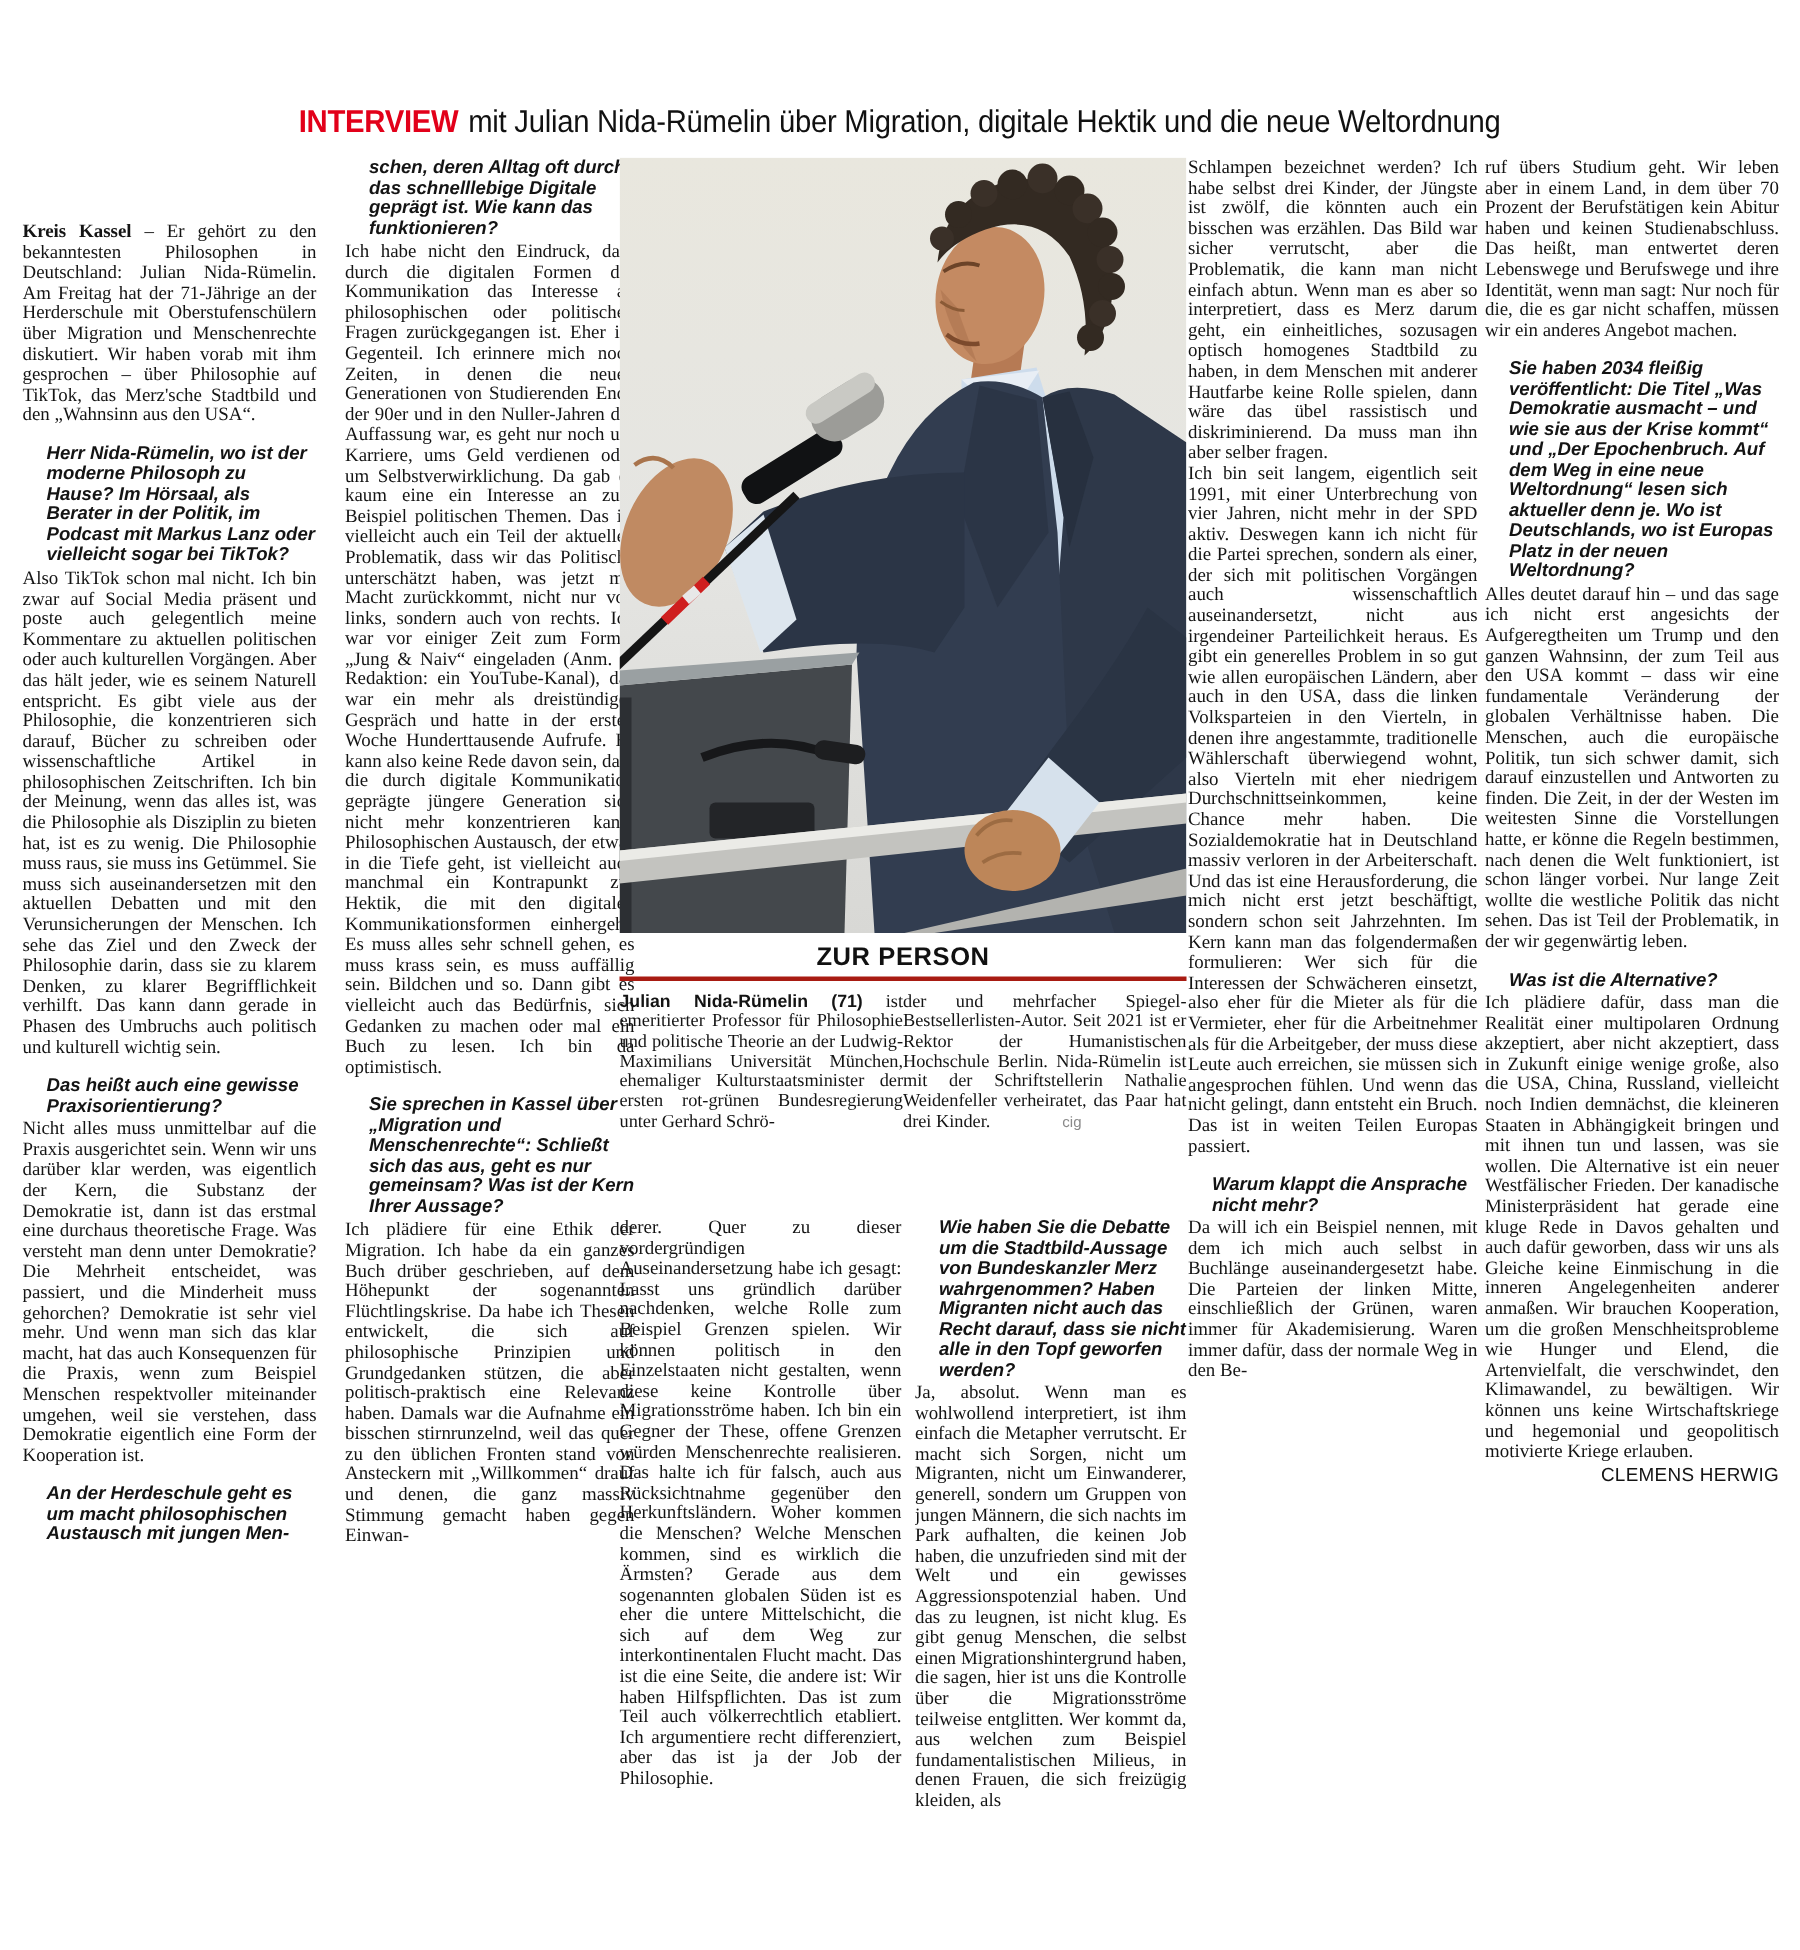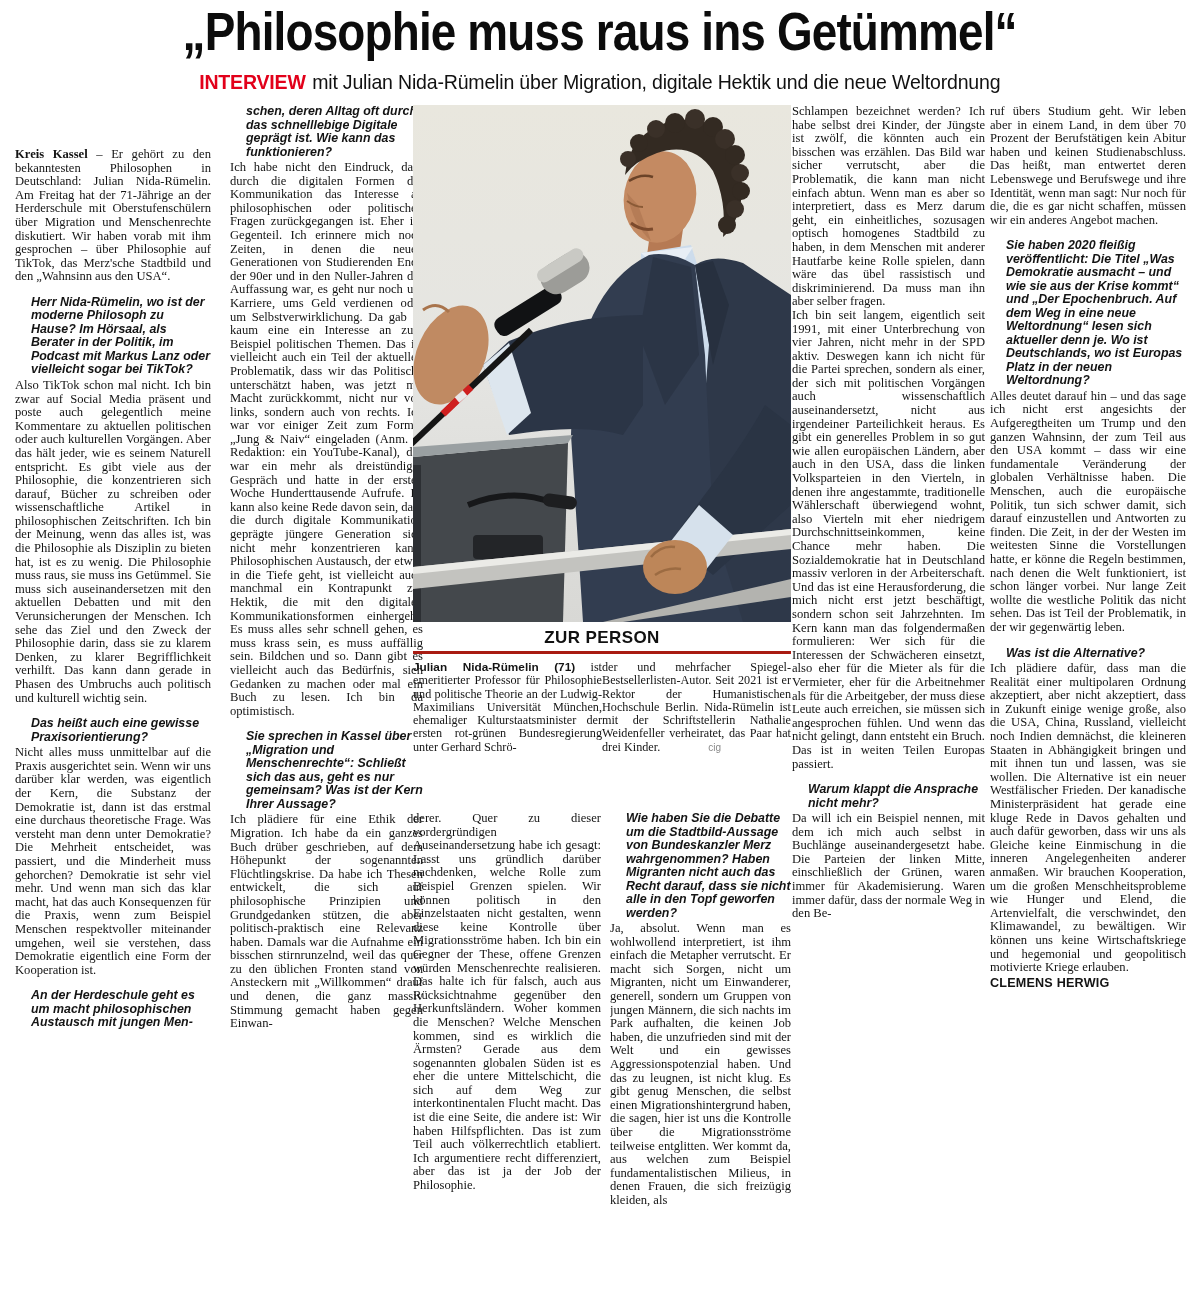--- a/index.html
+++ b/index.html
@@ -37,29 +37,28 @@
   
   .person{position:absolute;left:413px;top:628px;width:378px;}
   .person h2{margin:0 0 3px 0;text-align:center;font-family:"Liberation Sans",sans-serif;
     font-size:17px;font-weight:700;letter-spacing:.4px;color:#111;}
   .person .rule{height:3px;background:#a81b12;margin:2px 0 7px 0;}
   .person-cols{display:flex;height:152px;overflow:hidden;}
   .pcol{flex:1;font-size:12.2px;line-height:13.3px;text-align:justify;margin:0;hyphens:auto;-webkit-hyphens:auto;}
   .pcol strong{font-family:"Liberation Sans",sans-serif;font-size:11.8px;font-weight:700;}
   .credit{color:#8a8a8a;font-family:"Liberation Sans",sans-serif;font-size:10px;padding-left:48px;}
 
-  .byline{font-family:"Liberation Sans",sans-serif;font-weight:700;font-size:12.6px;
-    text-align:left;margin-top:2px !important;letter-spacing:.2px;}
+  .byline{font-family:"Liberation Sans",sans-serif;font-weight:400;font-size:12.6px;
+    text-align:right;margin-top:2px !important;letter-spacing:.2px;}
 </style>
 </head>
 <body>
 
 <div class="page">
 
-  <h1 class="headline"><span class="headline-inner">„Philosophie muss raus ins Getümmel“</span></h1>
   <div class="kicker">
     <span class="kicker-inner"><span class="kicker-label">INTERVIEW</span><span>mit Julian Nida-Rümelin über Migration, digitale Hektik und die neue Weltordnung</span></span>
   </div>
 
   <div class="col col1">
     <p class="lead"><strong>Kreis Kassel</strong><span> – Er gehört zu den bekanntesten Philosophen in Deutschland: Julian Nida-Rümelin. Am Freitag hat der 71-Jährige an der Herderschule mit Oberstufenschülern über Migration und Menschenrechte diskutiert. Wir haben vorab mit ihm gesprochen – über Philosophie auf TikTok, das Merz'sche Stadtbild und den „Wahnsinn aus den USA“.</span></p>
     <p class="q">Herr Nida-Rümelin, wo ist der moderne Philosoph zu Hause? Im Hörsaal, als Berater in der Politik, im Podcast mit Markus Lanz oder vielleicht sogar bei TikTok?</p>
     <p class="a">Also TikTok schon mal nicht. Ich bin zwar auf Social Media präsent und poste auch gelegentlich meine Kommentare zu aktuellen politischen oder auch kulturellen Vorgängen. Aber das hält jeder, wie es seinem Naturell entspricht. Es gibt viele aus der Philosophie, die konzentrieren sich darauf, Bücher zu schreiben oder wissenschaftliche Artikel in philosophischen Zeitschriften. Ich bin der Meinung, wenn das alles ist, was die Philosophie als Disziplin zu bieten hat, ist es zu wenig. Die Philosophie muss raus, sie muss ins Getümmel. Sie muss sich auseinandersetzen mit den aktuellen Debatten und mit den Verunsicherungen der Menschen. Ich sehe das Ziel und den Zweck der Philosophie darin, dass sie zu klarem Denken, zu klarer Begrifflichkeit verhilft. Das kann dann gerade in Phasen des Umbruchs auch politisch und kulturell wichtig sein.</p>
     <p class="q">Das heißt auch eine gewisse Praxisorientierung?</p>
     <p class="a">Nicht alles muss unmittelbar auf die Praxis ausgerichtet sein. Wenn wir uns darüber klar werden, was eigentlich der Kern, die Substanz der Demokratie ist, dann ist das erstmal eine durchaus theoretische Frage. Was versteht man denn unter Demokratie? Die Mehrheit entscheidet, was passiert, und die Minderheit muss gehorchen? Demokratie ist sehr viel mehr. Und wenn man sich das klar macht, hat das auch Konsequenzen für die Praxis, wenn zum Beispiel Menschen respektvoller miteinander umgehen, weil sie verstehen, dass Demokratie eigentlich eine Form der Kooperation ist.</p>
@@ -172,20 +171,20 @@
 
   <div class="col col5">
     <p class="a">Schlampen bezeichnet werden? Ich habe selbst drei Kinder, der Jüngste ist zwölf, die könnten auch ein bisschen was erzählen. Das Bild war sicher verrutscht, aber die Problematik, die kann man nicht einfach abtun. Wenn man es aber so interpretiert, dass es Merz darum geht, ein einheitliches, sozusagen optisch homogenes Stadtbild zu haben, in dem Menschen mit anderer Hautfarbe keine Rolle spielen, dann wäre das übel rassistisch und diskriminierend. Da muss man ihn aber selber fragen.</p>
     <p class="a">Ich bin seit langem, eigentlich seit 1991, mit einer Unterbrechung von vier Jahren, nicht mehr in der SPD aktiv. Deswegen kann ich nicht für die Partei sprechen, sondern als einer, der sich mit politischen Vorgängen auch wissenschaftlich auseinandersetzt, nicht aus irgendeiner Parteilichkeit heraus. Es gibt ein generelles Problem in so gut wie allen europäischen Ländern, aber auch in den USA, dass die linken Volksparteien in den Vierteln, in denen ihre angestammte, traditionelle Wählerschaft überwiegend wohnt, also Vierteln mit eher niedrigem Durchschnittseinkommen, keine Chance mehr haben. Die Sozialdemokratie hat in Deutschland massiv verloren in der Arbeiterschaft. Und das ist eine Herausforderung, die mich nicht erst jetzt beschäftigt, sondern schon seit Jahrzehnten. Im Kern kann man das folgendermaßen formulieren: Wer sich für die Interessen der Schwächeren einsetzt, also eher für die Mieter als für die Vermieter, eher für die Arbeitnehmer als für die Arbeitgeber, der muss diese Leute auch erreichen, sie müssen sich angesprochen fühlen. Und wenn das nicht gelingt, dann entsteht ein Bruch. Das ist in weiten Teilen Europas passiert.</p>
     <p class="q">Warum klappt die Ansprache nicht mehr?</p>
     <p class="a">Da will ich ein Beispiel nennen, mit dem ich mich auch selbst in Buchlänge auseinandergesetzt habe. Die Parteien der linken Mitte, einschließlich der Grünen, waren immer für Akademisierung. Waren immer dafür, dass der normale Weg in den Be-</p>
   </div>
 
   <div class="col col6">
     <p class="a">ruf übers Studium geht. Wir leben aber in einem Land, in dem über 70 Prozent der Berufstätigen kein Abitur haben und keinen Studienabschluss. Das heißt, man entwertet deren Lebenswege und Berufswege und ihre Identität, wenn man sagt: Nur noch für die, die es gar nicht schaffen, müssen wir ein anderes Angebot machen.</p>
-    <p class="q">Sie haben 2020 fleißig veröffentlicht: Die Titel „Was Demokratie ausmacht – und wie sie aus der Krise kommt“ und „Der Epochenbruch. Auf dem Weg in eine neue Weltordnung“ lesen sich aktueller denn je. Wo ist Deutschlands, wo ist Europas Platz in der neuen Weltordnung?</p>
+    <p class="q">Sie haben 2034 fleißig veröffentlicht: Die Titel „Was Demokratie ausmacht – und wie sie aus der Krise kommt“ und „Der Epochenbruch. Auf dem Weg in eine neue Weltordnung“ lesen sich aktueller denn je. Wo ist Deutschlands, wo ist Europas Platz in der neuen Weltordnung?</p>
     <p class="a">Alles deutet darauf hin – und das sage ich nicht erst angesichts der Aufgeregtheiten um Trump und den ganzen Wahnsinn, der zum Teil aus den USA kommt – dass wir eine fundamentale Veränderung der globalen Verhältnisse haben. Die Menschen, auch die europäische Politik, tun sich schwer damit, sich darauf einzustellen und Antworten zu finden. Die Zeit, in der der Westen im weitesten Sinne die Vorstellungen hatte, er könne die Regeln bestimmen, nach denen die Welt funktioniert, ist schon länger vorbei. Nur lange Zeit wollte die westliche Politik das nicht sehen. Das ist Teil der Problematik, in der wir gegenwärtig leben.</p>
     <p class="q">Was ist die Alternative?</p>
     <p class="a">Ich plädiere dafür, dass man die Realität einer multipolaren Ordnung akzeptiert, aber nicht akzeptiert, dass in Zukunft einige wenige große, also die USA, China, Russland, vielleicht noch Indien demnächst, die kleineren Staaten in Abhängigkeit bringen und mit ihnen tun und lassen, was sie wollen. Die Alternative ist ein neuer Westfälischer Frieden. Der kanadische Ministerpräsident hat gerade eine kluge Rede in Davos gehalten und auch dafür geworben, dass wir uns als Gleiche keine Einmischung in die inneren Angelegenheiten anderer anmaßen. Wir brauchen Kooperation, um die großen Menschheitsprobleme wie Hunger und Elend, die Artenvielfalt, die verschwindet, den Klimawandel, zu bewältigen. Wir können uns keine Wirtschaftskriege und hegemonial und geopolitisch motivierte Kriege erlauben.</p>
     <p class="byline">CLEMENS HERWIG</p>
   </div>
 
 </div>
 
 </body></html>

